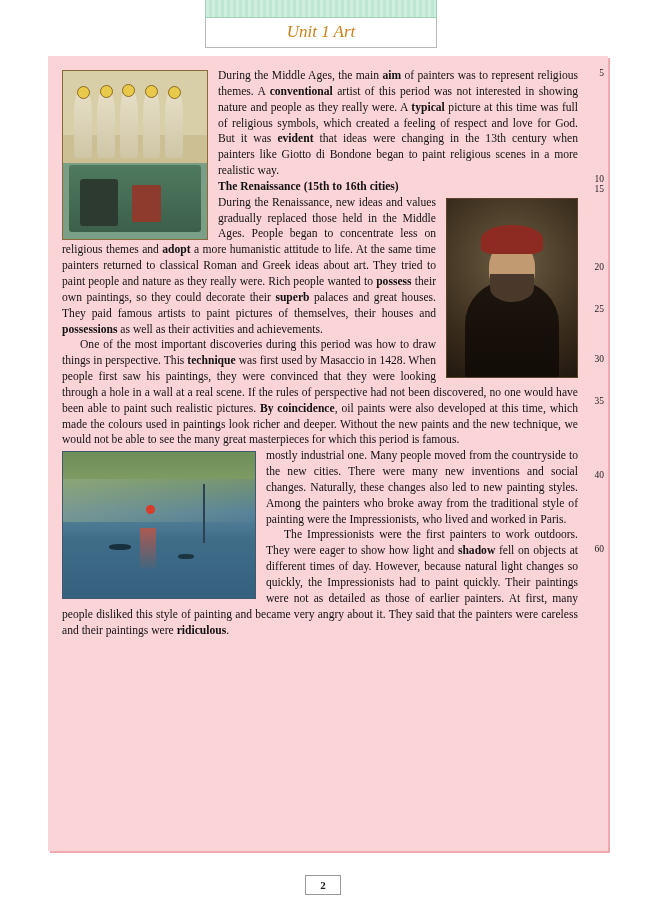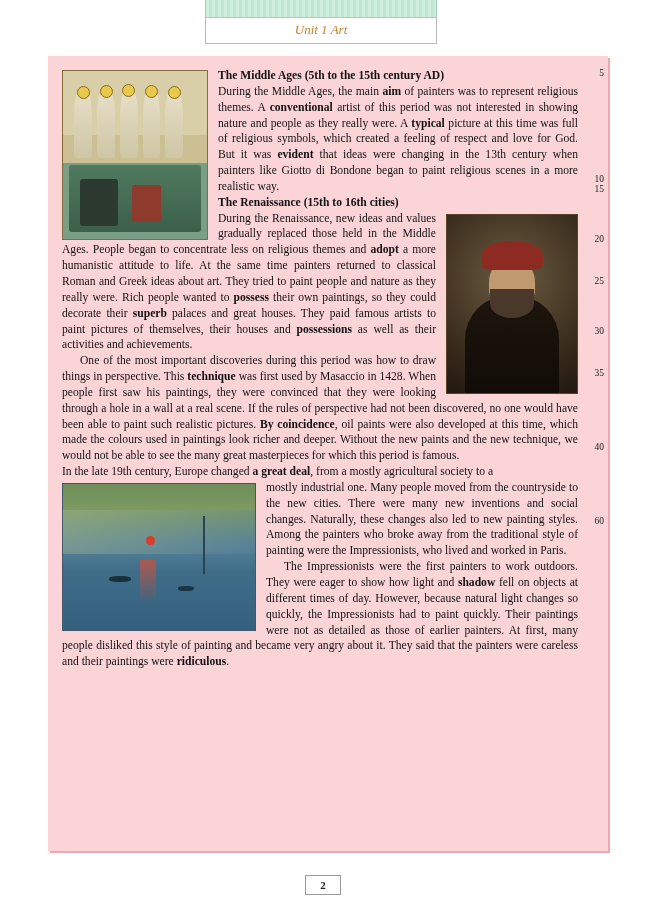--- a/index.html
+++ b/index.html
@@ -24,21 +24,21 @@
     border:1px solid #9fcfb6;
     border-top:none;
     box-sizing:border-box;
   }
   .unit-caption{
     border:1px solid #b9b9b9;
     border-top:none;
     text-align:center;
     font-style:italic;
     font-family:"Liberation Serif", serif;
-    font-size:13px;
+    font-size:17px;
     color:#c8821e;
     padding:4px 0 5px;
     background:#fff;
   }
 
   
   .page{
     position:absolute;
     left:48px;top:56px;
     width:560px;height:795px;
@@ -177,21 +177,21 @@
   <div class="unit-caption">Unit 1 Art</div>
 </div>
 
 <div class="page">
   <div class="page-inner">
 
     <div class="linenums">
       <span>5</span>
       <span style="margin-top:96px">10</span>
       <span style="">15</span>
-      <span style="margin-top:40px">20</span>
+      <span style="margin-top:68px">20</span>
       <span style="margin-top:32px">25</span>
       <span style="margin-top:40px">30</span>
       <span style="margin-top:32px">35</span>
       <span style="margin-top:64px">40</span>
       <span style="margin-top:64px">60</span>
     </div>
 
     <div class="body-text">
 
       <div class="img-left-1">
@@ -206,39 +206,37 @@
           <div class="p1-halo" style="left:4%;top:-2%"></div>
           <div class="p1-halo" style="left:22%;top:-4%"></div>
           <div class="p1-halo" style="left:40%;top:-6%"></div>
           <div class="p1-halo" style="left:58%;top:-4%"></div>
           <div class="p1-halo" style="left:76%;top:-2%"></div>
         </div>
         <div class="p1-dark"></div>
         <div class="p1-red"></div>
       </div>
 
-      <p class="heading">The Middle Ages (5th to the 15th century AD)</p>
       <p>During the Middle Ages, the main <b>aim</b> of painters was to represent religious themes. A <b>conventional</b> artist of this period was not interested in showing nature and people as they really were. A <b>typical</b> picture at this time was full of religious symbols, which created a feeling of respect and love for God. But it was <b>evident</b> that ideas were changing in the 13th century when painters like Giotto di Bondone began to paint religious scenes in a more realistic way.</p>
 
       <p class="heading">The Renaissance (15th to 16th cities)</p>
 
       <div class="img-right-1">
         <div class="p2-bg"></div>
         <div class="p2-body"></div>
         <div class="p2-head"></div>
         <div class="p2-beard"></div>
         <div class="p2-hat"></div>
       </div>
 
       <p>During the Renaissance, new ideas and values gradually replaced those held in the Middle Ages. People began to concentrate less on religious themes and <b>adopt</b> a more humanistic attitude to life. At the same time painters returned to classical Roman and Greek ideas about art. They tried to paint people and nature as they really were. Rich people wanted to <b>possess</b> their own paintings, so they could decorate their <b>superb</b> palaces and great houses. They paid famous artists to paint pictures of themselves, their houses and <b>possessions</b> as well as their activities and achievements.</p>
 
       <p class="indent">One of the most important discoveries during this period was how to draw things in perspective. This <b>technique</b> was first used by Masaccio in 1428. When people first saw his paintings, they were convinced that they were looking through a hole in a wall at a real scene. If the rules of perspective had not been discovered, no one would have been able to paint such realistic pictures. <b>By coincidence</b>, oil paints were also developed at this time, which made the colours used in paintings look richer and deeper. Without the new paints and the new technique, we would not be able to see the many great masterpieces for which this period is famous.</p>
 
 
-      <p>In the late 19th century, Europe changed <b>a great deal</b>, from a mostly agricultural society to a</p>
 
       <div class="img-left-2">
         <div class="p3-sky"></div>
         <div class="p3-haze"></div>
         <div class="p3-mast"></div>
         <div class="p3-sun"></div>
         <div class="p3-refl"></div>
         <div class="p3-boat"></div>
         <div class="p3-boat2"></div>
       </div>

